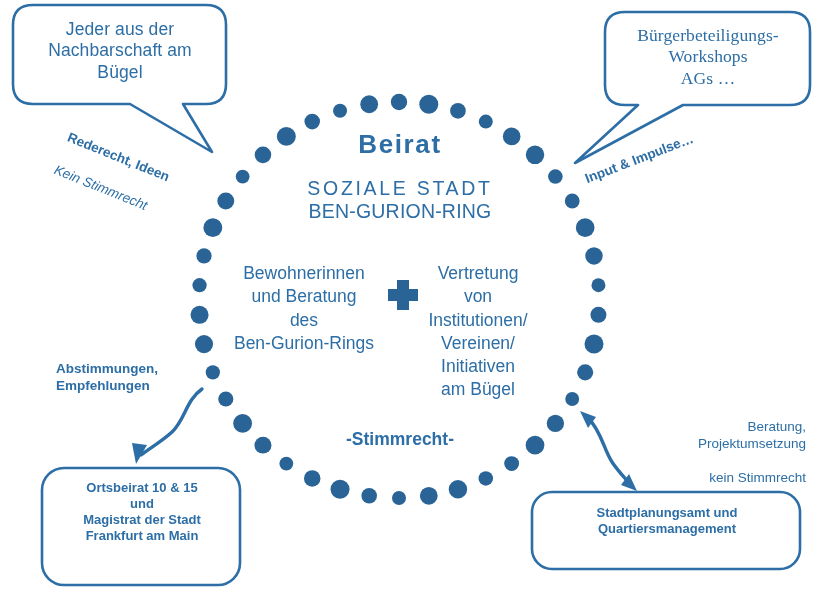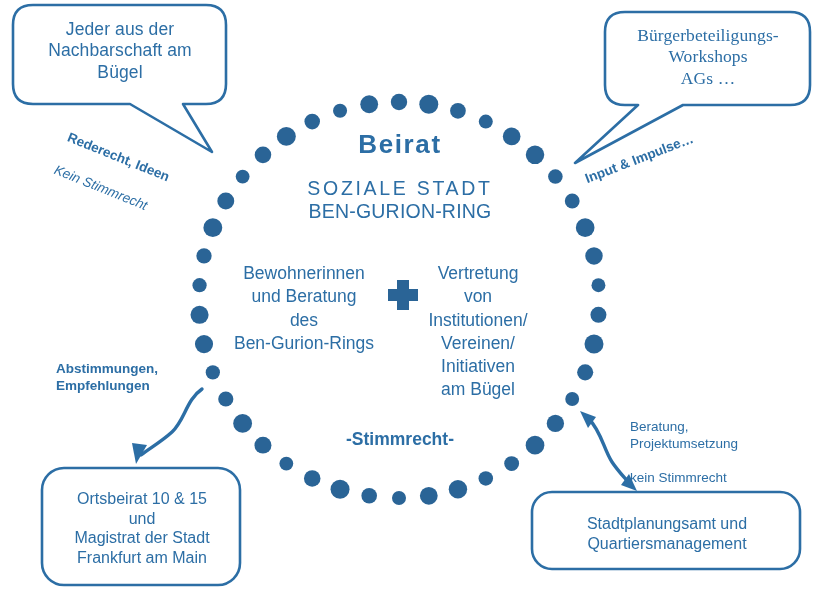--- a/index.html
+++ b/index.html
@@ -35,23 +35,22 @@
   .bubble-text {
     font-size: 17.5px;
     font-weight: 400;
     letter-spacing: 0.1px;
   }
   #bubble-tl-text { left: 20px;  top: 19px;  width: 200px; }
   #bubble-tr-text { left: 610px; top: 25px;  width: 196px; font-family: Liberation Serif, serif; }
 
   
   .box-text {
-    font-size: 16px;
-    font-weight: 400;
-    margin-top: 9px;
+    font-size: 13px;
+    font-weight: 700;
   }
   #box-bl-text { left: 46px;  top: 480px; width: 192px; }
   #box-br-text { left: 538px; top: 505px; width: 258px; }
 
   
   #ring-title {
     left: 270px; top: 129px; width: 260px;
     font-size: 26px; font-weight: 700; letter-spacing: 1.6px;
   }
   #ring-sub1 {
@@ -68,21 +67,21 @@
   #col-left  { left: 214px; top: 262px; width: 180px; }
   #col-right { left: 404px; top: 262px; width: 148px; }
   #vote-note {
     left: 330px; top: 429px; width: 140px;
     font-size: 17.5px; font-weight: 700;
   }
 
   
   .flow-label { font-size: 13.5px; line-height: 1.25; text-align: left; }
   #label-bl { left: 48px;  top: 361px; width: 170px; font-weight: 700; margin-left: 8px; }
-  #label-br { left: 630px; top: 402px; width: 176px; }
+  #label-br { left: 630px; top: 402px; width: 176px; text-align: right; }
   #label-br .reg { font-weight: 400; }
 
   
   #label-tl {
     left: 78px; top: 112px; width: 150px;
     font-size: 13.5px; text-align: left; line-height: 1.3;
     transform: rotate(22deg);
     transform-origin: 0 0;
   }
   #label-tl .ln1 { font-weight: 700; }

